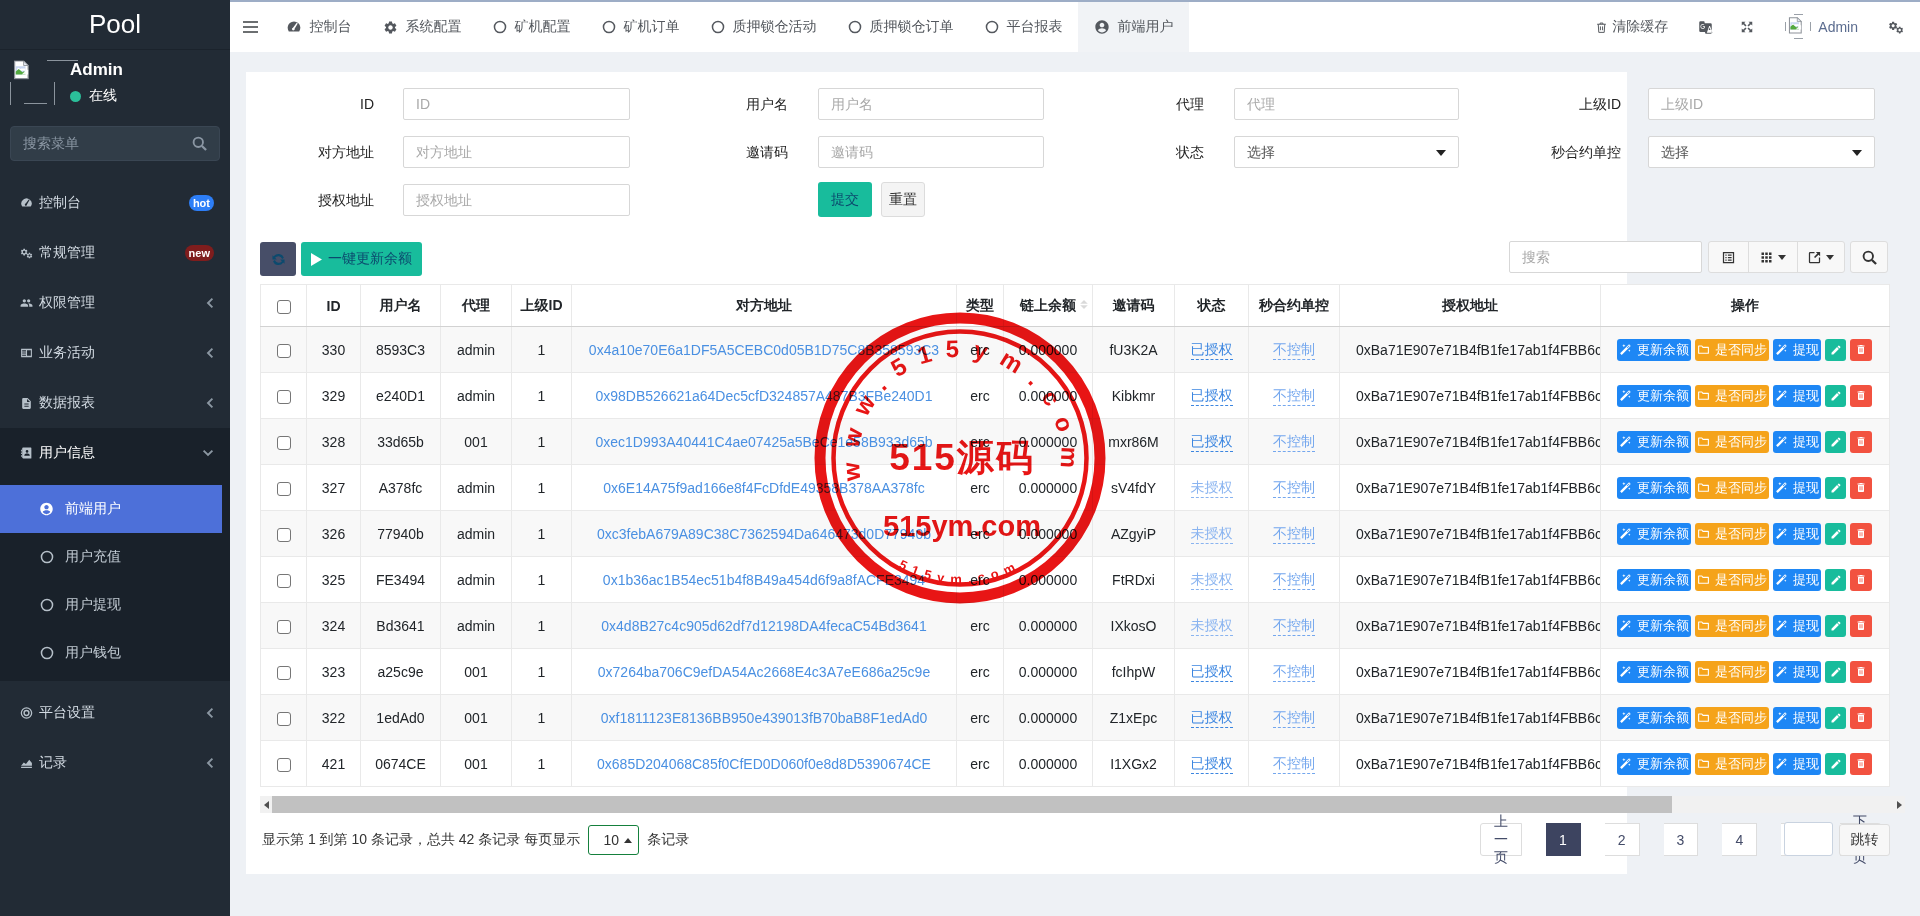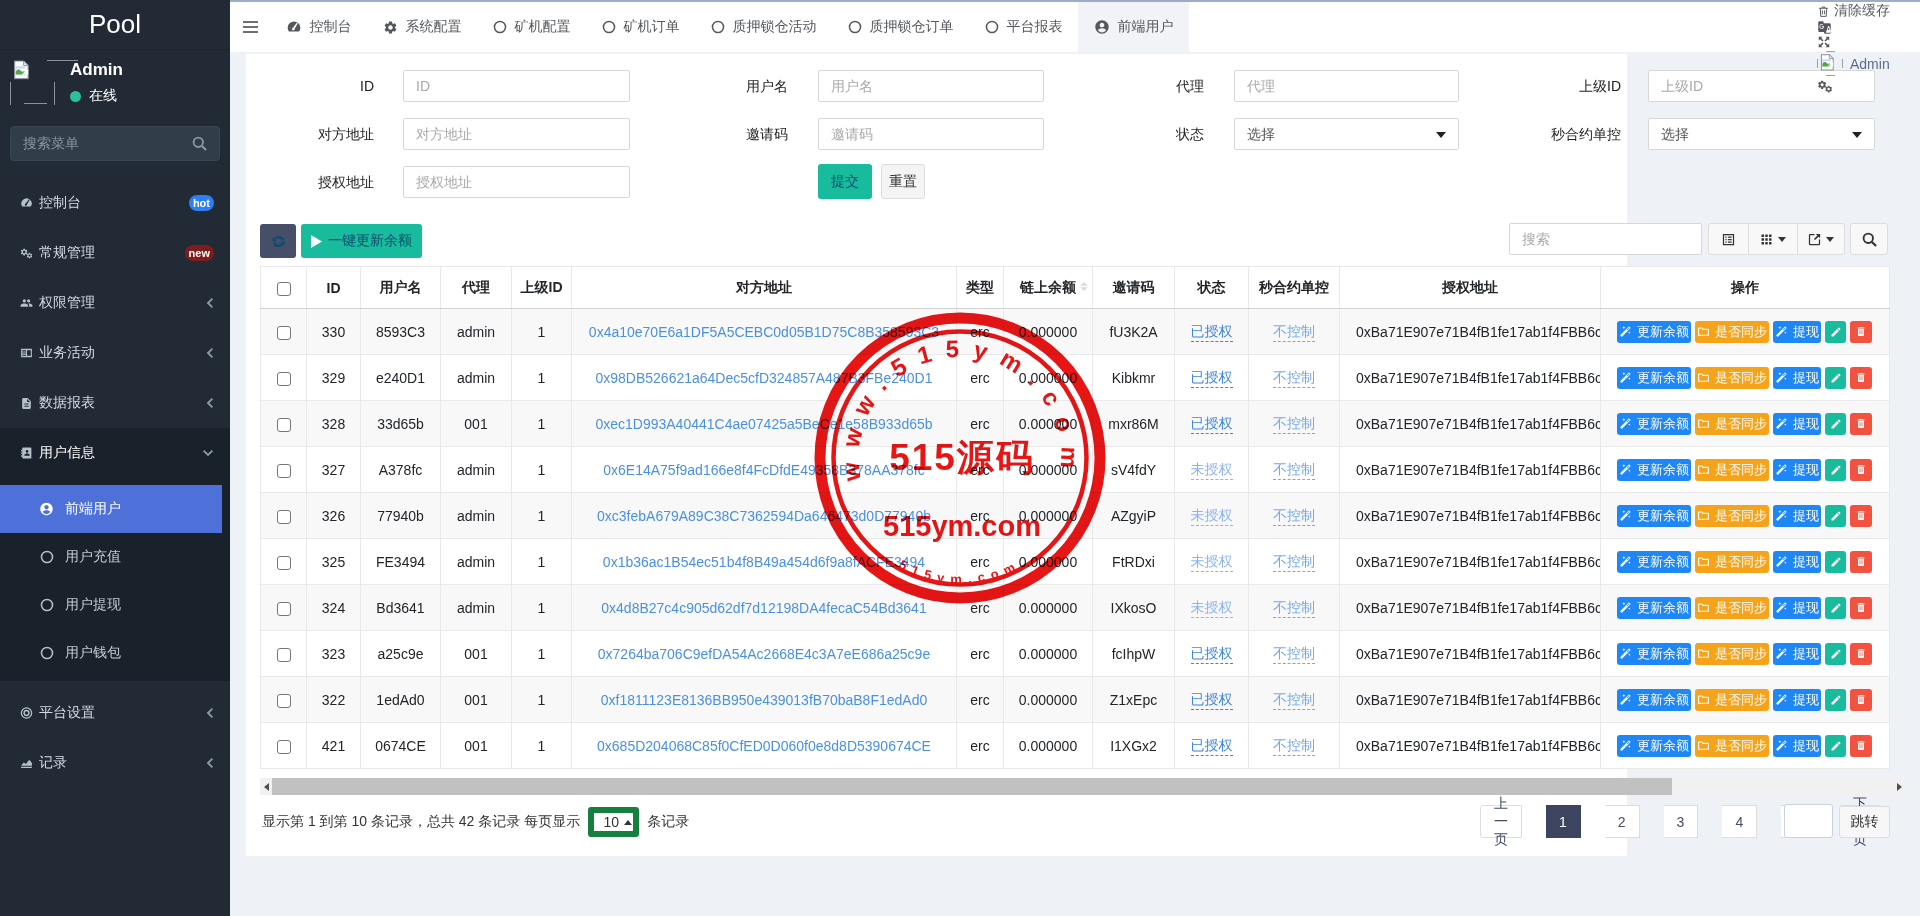--- a/index.html
+++ b/index.html
@@ -31,25 +31,25 @@
 ul.menu.m2 { margin-top:7px; }
 svg.ic { display:block; }
 
 
 #topline { position:fixed; left:230px; top:0; right:0; height:2px; background:#9dadc6; z-index:60; }
 #navbar { position:fixed; left:230px; top:2px; right:0; height:50px; background:#fff; z-index:55; display:flex; align-items:stretch; }
 #hamb { width:40px; display:flex; align-items:center; justify-content:center; color:#3c4043; }
 .tab { display:flex; align-items:center; padding:0 15.5px; color:#54585e; font-size:14px; }
 .tab .ti { margin-right:8px; display:flex; color:#54585e; }
 .tab.active { background:#f1f3f6; }
-#nav-right { margin-left:auto; display:flex; color:#54585e;flex-direction:column; }
+#nav-right { margin-left:auto; display:flex; align-items:center; color:#54585e; }
 .nitem { display:flex; align-items:center; }
 
 
-#card { position:absolute; left:246px; top:54px; width:1381px; height:802px; background:#fff; border-radius:0; z-index:5; }
+#card { position:absolute; left:246px; top:72px; width:1381px; height:802px; background:#fff; border-radius:0; z-index:5; }
 .flabel { position:absolute; text-align:right; font-size:14px; color:#222; line-height:32px; }
 .finput { position:absolute; height:32px; border:1px solid #d7d7d7; border-radius:2px; background:#fff; color:#a9a9a9; font-size:14px; line-height:30px; padding:0 12px; }
 .fselect { position:absolute; height:32px; border:1px solid #d7d7d7; border-radius:2px; background:#fff; color:#555; font-size:14px; line-height:30px; padding:0 12px; }
 .fselect i { position:absolute; right:12px; top:13px; border:5px solid transparent; border-top:6px solid #222; }
 .btn { position:absolute; border:none; border-radius:3px; color:#0c4a6e; font-size:14px; display:flex; align-items:center; justify-content:center; }
 
 
 #tbl { position:absolute; left:14px; top:212px; width:1629px; border-collapse:collapse; table-layout:fixed; font-size:14px; }
 #tbl th { height:42px; font-weight:bold; border:1px solid #e9e9e9; border-bottom:1px solid #d2d2d2; background:#fff; text-align:center; position:relative; }
 #tbl td { height:46px; border:1px solid #e9e9e9; text-align:center; overflow:hidden; white-space:nowrap; background:#fff; }
@@ -68,21 +68,21 @@
 .b-org { background:#f5a31a; }
 .b-grn { background:#18bc9c; }
 .b-red { background:#f25240; }
 .sort { position:absolute; right:4px; top:11px; opacity:.55; }
 
 
 #hscroll { position:absolute; left:14px; top:724px; width:1645px; height:17px; background:#f1f1f1; }
 #hthumb { position:absolute; left:12px; top:0; height:17px; width:1400px; background:#c1c1c1; }
 .harr { position:absolute; top:0; width:12px; height:17px; background:#f1f1f1; display:flex; align-items:center; justify-content:center; }
 #pginfo { position:absolute; left:16px; top:750px; height:36px; color:#333; display:flex; align-items:center; }
-#pgsize { display:inline-flex; align-items:center; justify-content:center; width:51px; height:30px; border:6px solid #15803d; border-radius:3px; background:#fff; margin:0 8px; color:#333;padding-left:8px; }
+#pgsize { display:inline-flex; align-items:center; justify-content:center; width:51px; height:30px; border:1px solid #15803d; border-radius:3px; background:#fff; margin:0 8px; color:#333;padding-left:8px; }
 #pagination { position:absolute; left:1234px; top:751px; display:flex;gap:24px; }
 #pagination .pg { height:33px; border:1px solid #ddd; border-left:none; display:flex; align-items:center; justify-content:center; color:#444c69; padding:0 13px; background:#fff; font-size:14px; }
 #pagination .pg.first { border-left:1px solid #ddd; border-radius:3px 0 0 3px; }
 #pagination .pg.last { border-radius:0 3px 3px 0; }
 #pagination .pg.on { background:#3d4460; color:#fff; border-color:#3d4460; }
 #jumpin { position:absolute; left:1538px; top:750px; width:49px; height:34px; border:1px solid #c9d3e0; border-radius:3px; background:#fff; }
 #jumpbtn { position:absolute; left:1593px; top:752px; width:51px; height:32px; border:1px solid #ddd; border-radius:3px; background:#f7f7f7; color:#333; display:flex; align-items:center; justify-content:center; }
 
 
 #stamp { position:absolute; left:810px; top:308px; z-index:80; mix-blend-mode:multiply; opacity:.92; }

